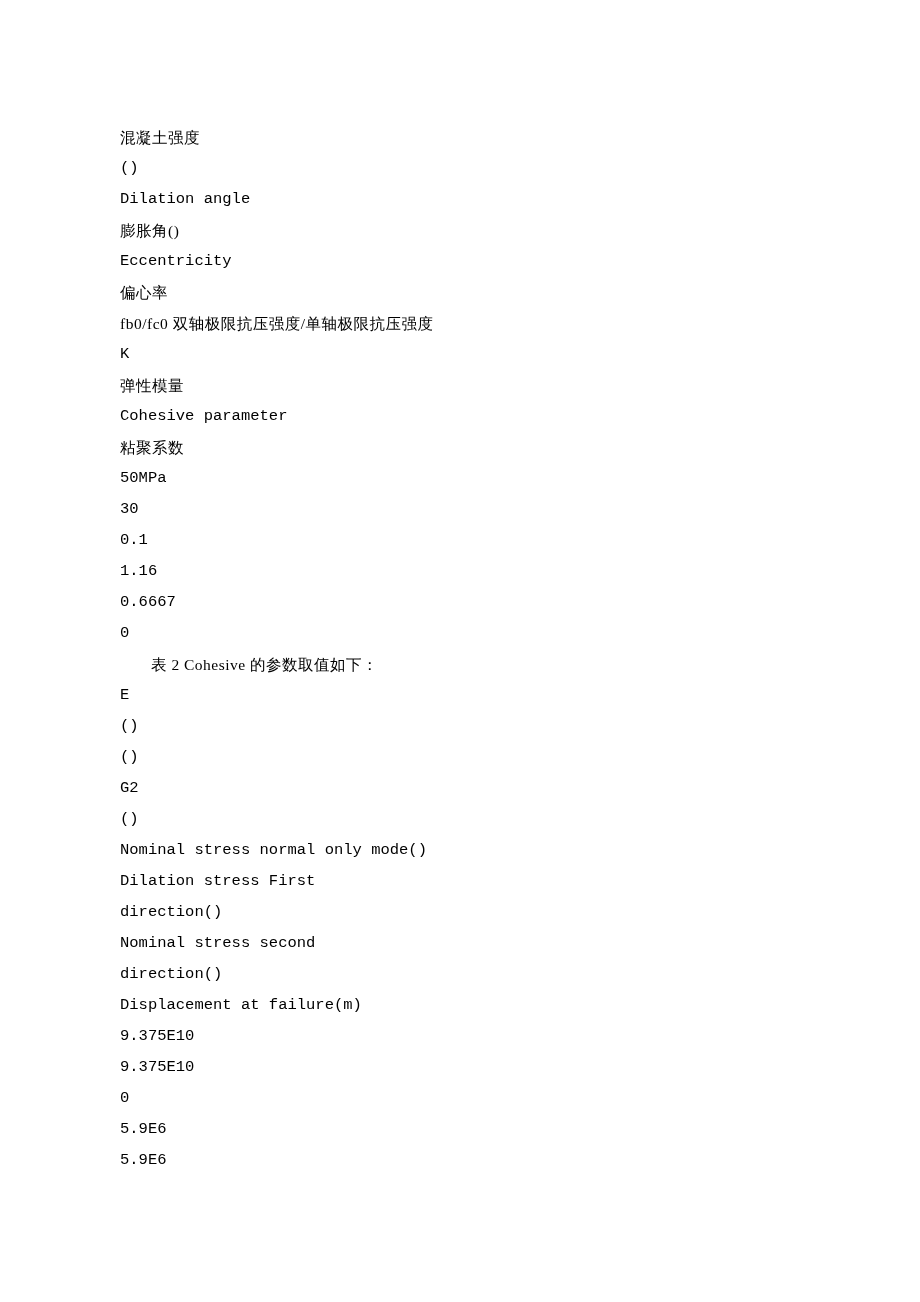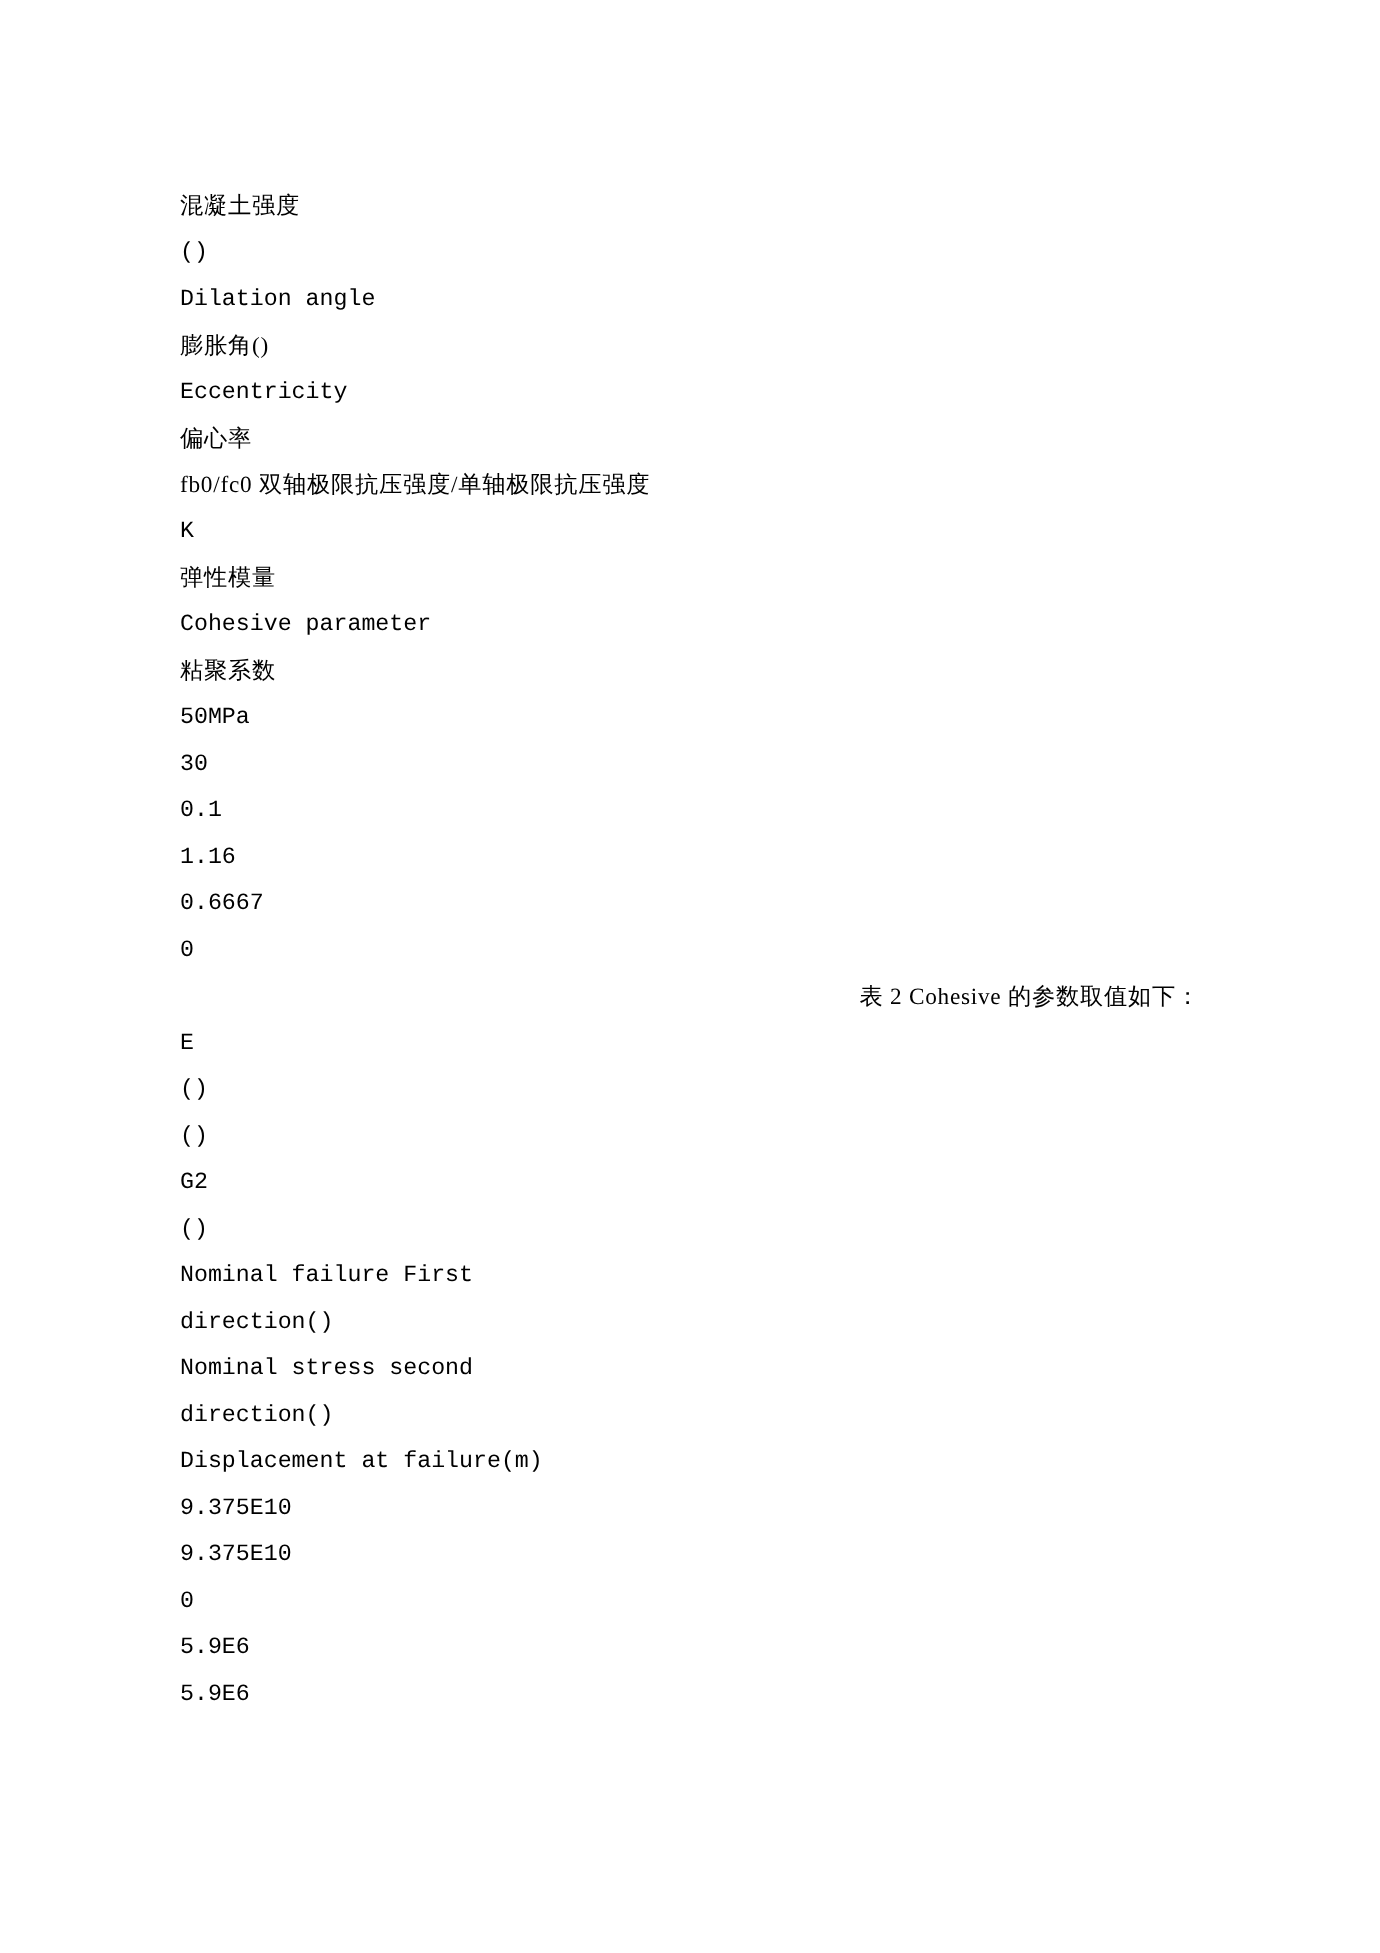--- a/index.html
+++ b/index.html
@@ -17,21 +17,20 @@
     box-sizing: border-box;
     padding: 122px 120px 60px 120px;
     letter-spacing: 0.5px;
   }
   .mono {
     font-family: "Courier New", monospace;
     letter-spacing: 0;
   }
   .indent {
     text-indent: 2em;
-    text-align: right;
   }
 </style>
 </head>
 <body>
 
 <div class="page">
 
   <div>混凝土强度</div>
   <div class="mono">()</div>
   <div class="mono">Dilation angle</div>
@@ -51,21 +50,22 @@
   <div class="mono">0</div>
 
 
   <div class="indent">表 2 Cohesive 的参数取值如下：</div>
 
   <div class="mono">E</div>
   <div class="mono">()</div>
   <div class="mono">()</div>
   <div class="mono">G2</div>
   <div class="mono">()</div>
-  <div class="mono">Nominal failure First</div>
+  <div class="mono">Nominal stress normal only mode()</div>
+  <div class="mono">Dilation stress First</div>
   <div class="mono">direction()</div>
   <div class="mono">Nominal stress second</div>
   <div class="mono">direction()</div>
   <div class="mono">Displacement at failure(m)</div>
   <div class="mono">9.375E10</div>
   <div class="mono">9.375E10</div>
   <div class="mono">0</div>
   <div class="mono">5.9E6</div>
   <div class="mono">5.9E6</div>
 

